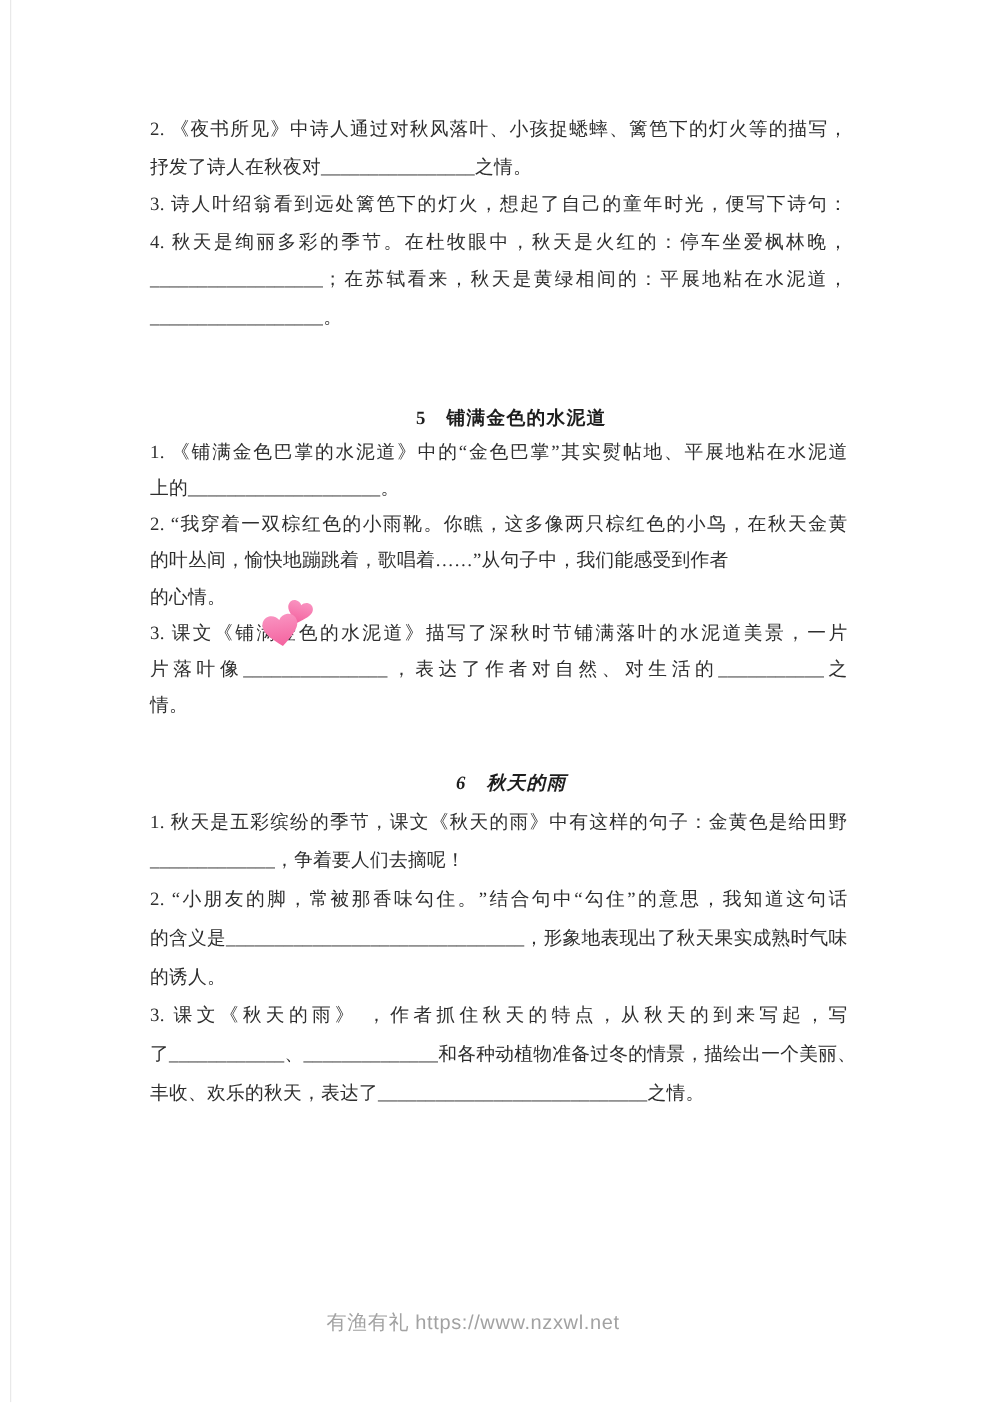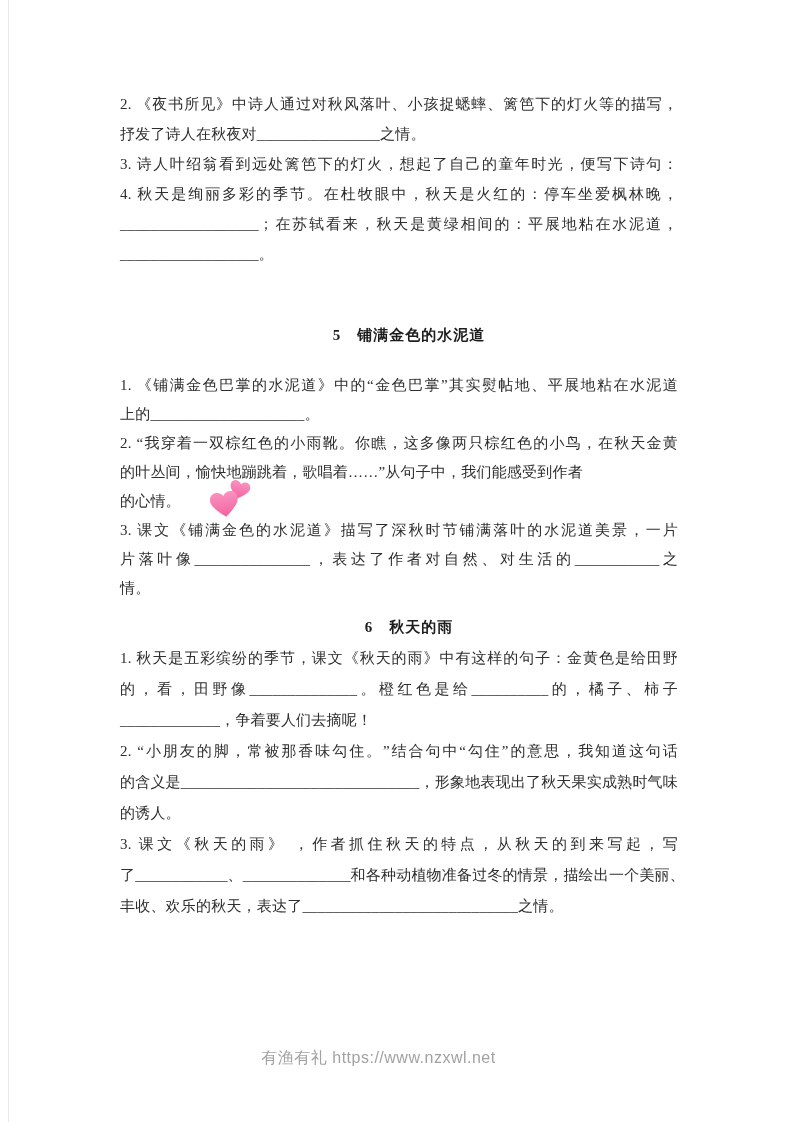--- a/index.html
+++ b/index.html
@@ -20,41 +20,41 @@
   .scan-edge{
     position:absolute;left:8px;top:0;width:1px;height:1122px;
     background:var(--edge-color);
   }
   .sec{
     position:absolute;left:120px;width:558px;
     font-size:15px;
     letter-spacing:0.2px;
   }
   #sec-intro{top:89px;line-height:30px;}
-  #sec-lesson5{top:371px;line-height:29px;}
+  #sec-lesson5{top:348px;line-height:29px;}
   #sec-lesson6{top:643px;line-height:31px;}
   .line{
     white-space:nowrap;
     text-align:left;
   }
   .line.fill{
     text-align:justify;
     text-align-last:justify;
   }
   .heading{
     position:absolute;left:120px;width:558px;
     text-align:center;
     padding-left:20px;
     font-size:15px;font-weight:bold;
     line-height:30px;
     letter-spacing:1px;
     color:#1e1e1e;
   }
   #heading-lesson5{top:320px;}
-  #heading-lesson6{top:612px;}
+  #heading-lesson6{top:612px;font-style:italic;}
   .hearts{
     position:absolute;left:206px;top:478px;width:48px;height:46px;
   }
   .footer{
     position:absolute;left:0;top:1048px;width:757px;
     text-align:center;
     font-family:"Liberation Sans","DejaVu Sans",sans-serif;
     font-size:16px;
     color:var(--footer-color);
     letter-spacing:0.5px;
@@ -86,21 +86,20 @@
       <div class="line">的心情。</div>
       <div class="line fill">3. 课文《铺满金色的水泥道》描写了深秋时节铺满落叶的水泥道美景，一片</div>
       <div class="line fill">片落叶像_______________，表达了作者对自然、对生活的___________之</div>
       <div class="line">情。</div>
     </div>
 
   <div class="heading" id="heading-lesson6">6　秋天的雨</div>
 
   <div class="sec" id="sec-lesson6">
       <div class="line fill">1. 秋天是五彩缤纷的季节，课文《秋天的雨》中有这样的句子：金黄色是给田野</div>
-      <div class="line fill">的，看，田野像______________。橙红色是给__________的，橘子、柿子</div>
       <div class="line">_____________，争着要人们去摘呢！</div>
       <div class="line fill">2. “小朋友的脚，常被那香味勾住。”结合句中“勾住”的意思，我知道这句话</div>
       <div class="line fill">的含义是_______________________________，形象地表现出了秋天果实成熟时气味</div>
       <div class="line">的诱人。</div>
       <div class="line fill">3. 课文《秋天的雨》 ，作者抓住秋天的特点，从秋天的到来写起，写</div>
       <div class="line fill">了____________、______________和各种动植物准备过冬的情景，描绘出一个美丽、</div>
       <div class="line">丰收、欢乐的秋天，表达了____________________________之情。</div>
     </div>
 
   <svg class="hearts" viewBox="0 0 48 46" xmlns="http://www.w3.org/2000/svg">

